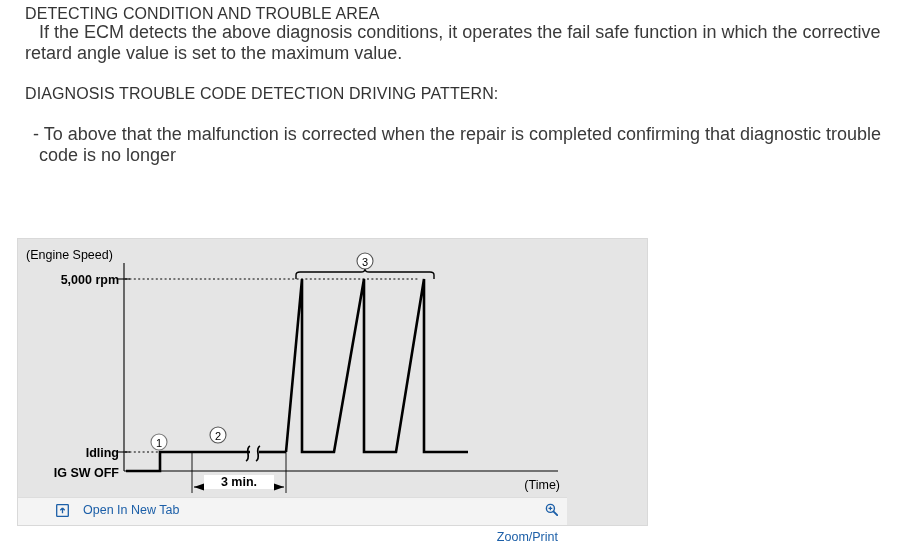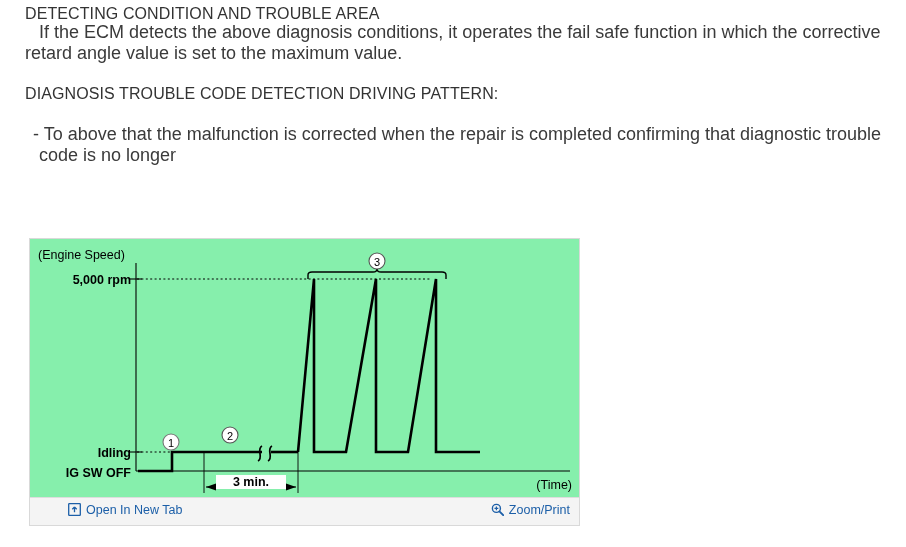--- a/index.html
+++ b/index.html
@@ -49,25 +49,25 @@
     top: 124px;
     width: 862px;
   }
   .p-line { display: block; }
   .p-line.indent-1 { padding-left: 14px; }
   .p-line.indent-2 { padding-left: 14px; text-indent: -6px; }
 
   
   .figure-panel {
     position: absolute;
-    left: 29px;
+    left: 17px;
     top: 238px;
-    width: 551px;
+    width: 631px;
     height: 288px;
-    background: #86efac;
+    background: #e5e5e5;
     border: 1px solid #d9d9d9;
     box-sizing: border-box;
   }
   .figure-area {
     position: absolute;
     left: 0;
     top: 0;
     width: 549px;
     height: 257px;
     overflow: hidden;
@@ -91,22 +91,22 @@
     box-sizing: border-box;
   }
   .tool-link {
     position: absolute;
     top: 5px;
     font-size: 12.5px;
     color: #1c5fa8;
     white-space: nowrap;
     cursor: pointer;
     display: flex;
-    align-items: flex-start;
-    gap: 5px;
+    align-items: flex-end;
+    gap: 14px;
     text-decoration: none;
   }
   #link-open-new-tab { left: 38px; }
   #link-zoom-print  { right: 9px; }
   .tool-icon {
     display: inline-block;
     width: 13px;
     height: 13px;
     flex: 0 0 auto;
   }
@@ -194,21 +194,21 @@
     <a class="tool-link" id="link-open-new-tab" href="#" style="color: rgb(28, 95, 168);">
       <span class="tool-icon">
         <svg width="13" height="13" viewBox="0 0 13 13">
           <rect x="0.7" y="0.7" width="11.6" height="11.6" rx="0.6" fill="none" stroke="#1c5fa8" stroke-width="1.3"></rect>
           <path d="M 6.5 9.3 L 6.5 4.4 M 6.5 4.0 L 4.3 6.2 M 6.5 4.0 L 8.7 6.2" fill="none" stroke="#1c5fa8" stroke-width="1.3"></path>
         </svg>
       </span>
       <span>Open In New Tab</span>
     </a>
 
-    <a class="tool-link" id="link-zoom-print" href="#" style="color: rgb(28, 95, 168);">
+    <a class="tool-link" id="link-zoom-print" href="#" style="color: rgb(28, 95, 168); flex-direction: column;">
       <span class="tool-icon">
         <svg width="13" height="13" viewBox="0 0 13 13">
           <circle cx="5.4" cy="5.4" r="4.0" fill="none" stroke="#1c5fa8" stroke-width="1.4"></circle>
           <path d="M 8.4 8.4 L 12.2 12.2" stroke="#1c5fa8" stroke-width="1.9" stroke-linecap="round"></path>
           <path d="M 5.4 3.5 L 5.4 7.3 M 3.5 5.4 L 7.3 5.4" stroke="#1c5fa8" stroke-width="1.2"></path>
         </svg>
       </span>
       <span>Zoom/Print</span>
     </a>
   </div>

